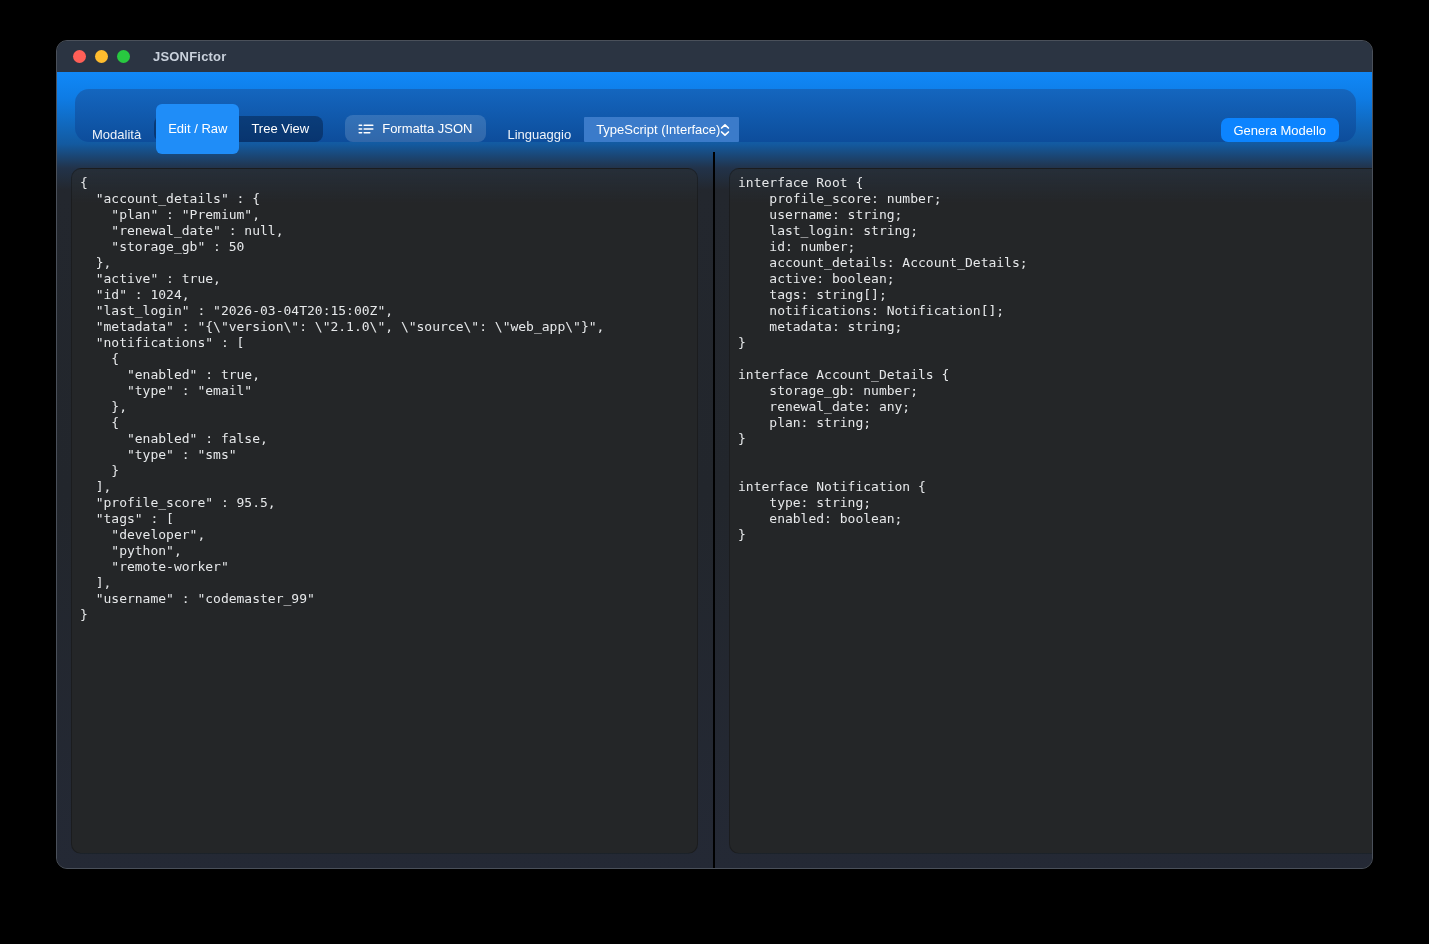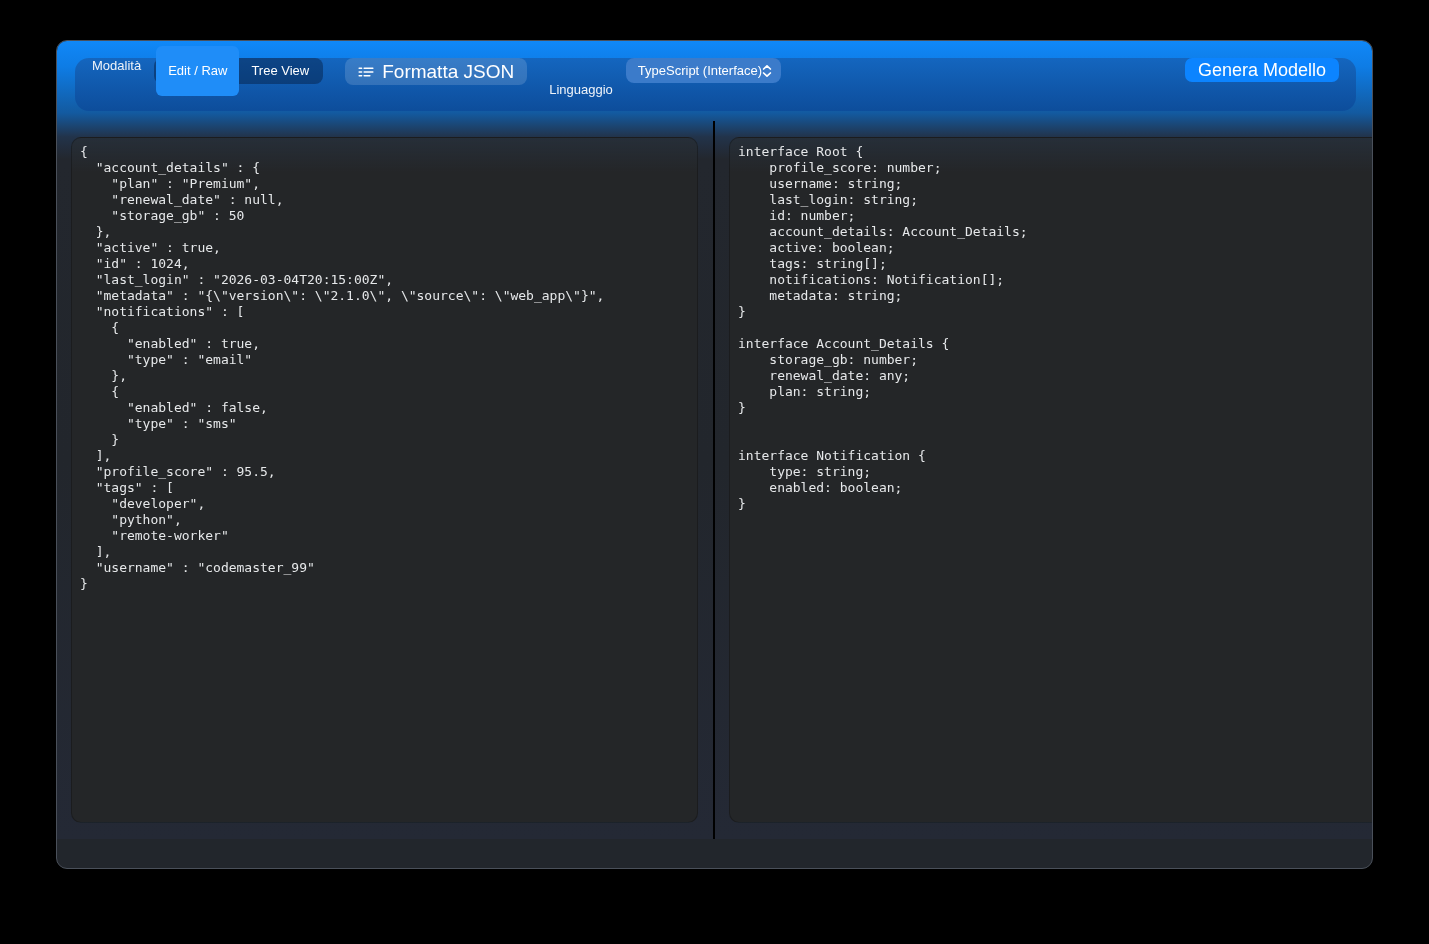--- a/index.html
+++ b/index.html
@@ -31,47 +31,47 @@
     background:linear-gradient(180deg,
       #1088f8 0px, #0e7ce5 26px, #135aa0 72px,
       #22334a 96px, #23272e 118px, #22262c 420px, #242935 798px);
   }
 
   
   .toolbar {
     position:absolute; left:18px; right:16px; top:17px; height:53px;
     border-radius:14px;
     background:linear-gradient(180deg,#1466bf, #0d4d9b);
-    display:flex; align-items:flex-start; padding:0 17px;
+    display:flex; align-items:flex-end; padding:0 17px;
   }
   .tb-label { font-size:13px; color:#eef3f9; margin-right:13px; }
   .segmented {
     display:flex; align-items:center; background:rgba(0,10,30,0.35);
     border-radius:8px; padding:2px; height:26px;
   }
   .segment {
     font-size:13px; color:#fff; padding:17px 12px; border-radius:6px;
     line-height:16px; cursor:default; white-space:nowrap;
   }
   .segment.active { background:#1f8df8; font-weight:500; }
   .btn-format {
     margin-left:22px; display:flex; align-items:center; gap:8px;
     background:rgba(255,255,255,0.15); border:none; border-radius:8px;
-    height:27px; padding:0 13px; color:#fff; font-size:19px;
+    height:27px; padding:0 13px; color:#fff; font-size:13px;
     font-family:inherit; cursor:default;
   }
   .lang-label { margin-left:22px;margin-top:24px; }
   .select-pill {
     display:flex; align-items:center; 
-    background:#3b7bca; border-radius:8px; height:25px; padding:0 9px 0 12px;
+    background:#3b7bca; border-radius:1px; height:25px; padding:0 9px 0 12px;
     color:#fff; font-size:13px; cursor:default;
   }
   .btn-generate {
     margin-left:auto; background:#0c84ff; border:none; border-radius:7px;
-    height:24px; padding:0 13px; color:#fff; font-size:18px;
+    height:24px; padding:0 13px; color:#fff; font-size:13px;
     font-family:inherit; cursor:default;
   }
 
   
   .divider {
     position:absolute; left:656px; top:80px; width:2px; height:718px;
     background:#000;
   }
   .pane {
     position:absolute; top:96px; height:686px;
@@ -87,20 +87,26 @@
     font-family:"DejaVu Sans Mono","Liberation Mono",monospace;
     font-size:13px; line-height:16px; color:#e6e8ea;
     white-space:pre; overflow:hidden;
   }
 </style>
 </head>
 <body>
 
 <div class="window">
 
+  <div class="titlebar">
+    <div class="traffic red"></div>
+    <div class="traffic yellow"></div>
+    <div class="traffic green"></div>
+    <div class="win-title">JSONFictor</div>
+  </div>
 
   <div class="window-body">
 
     <div class="toolbar">
       <span class="tb-label">Modalità</span>
 
       <div class="segmented">
         <div class="segment active">Edit / Raw</div>
         <div class="segment">Tree View</div>
       </div>

